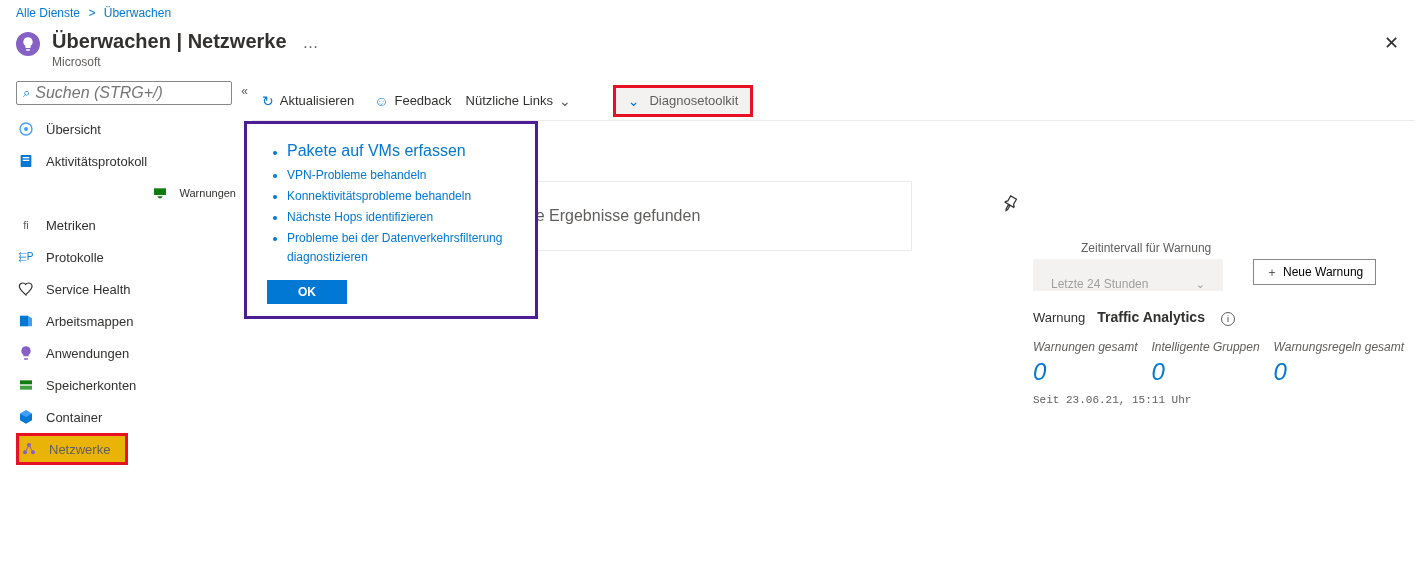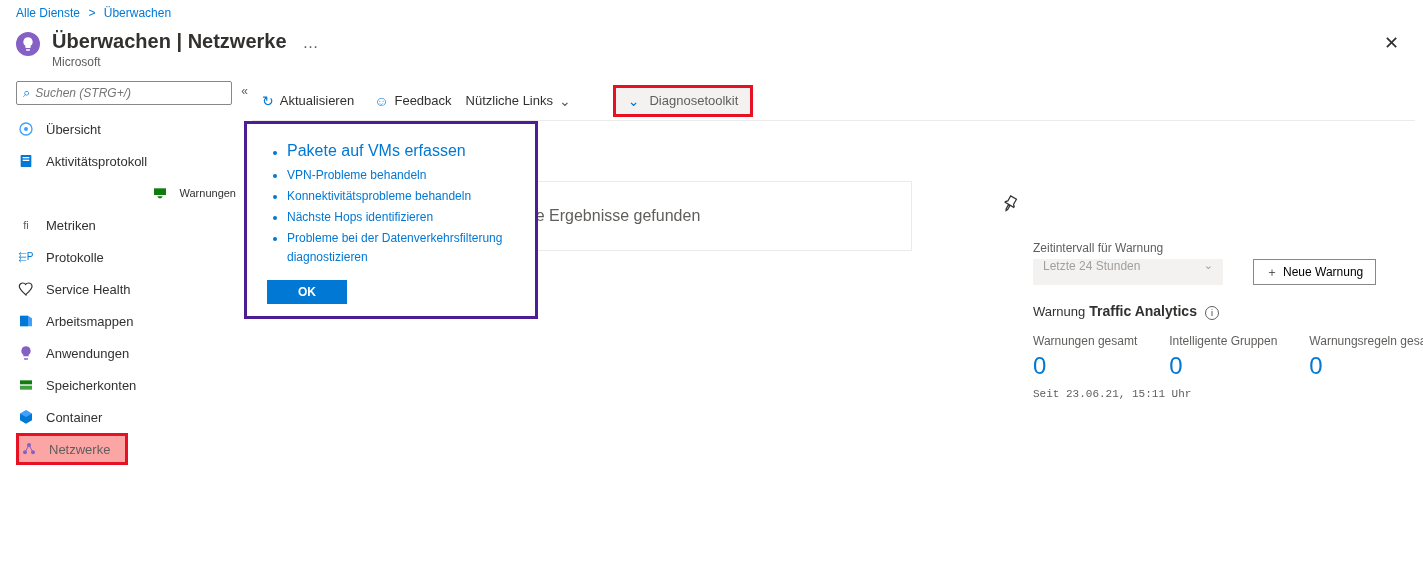--- a/index.html
+++ b/index.html
@@ -13,24 +13,24 @@
     .header-icon { width: 24px; height: 24px; border-radius: 50%; background: #8661c5; display: flex; align-items: center; justify-content: center; color: #fff; font-size: 14px; margin-right: 12px; margin-top: 2px; flex-shrink: 0; }
     .header-title { font-size: 20px; font-weight: 600; color: #323130; }
     .header-sub { font-size: 12px; color: #605e5c; margin-top: 2px; }
     .header-dots { margin-left: 16px; font-size: 16px; color: #605e5c; cursor: pointer; padding-top: 4px; }
     .header-close { position: absolute; right: 24px; top: 10px; font-size: 18px; color: #323130; cursor: pointer; font-weight: 300; }
 
     .layout { display: flex; height: calc(100% - 72px); }
     .sidebar { width: 244px; padding: 0 8px 0 16px; flex-shrink: 0; position: relative; }
     .search-wrap { border: 1px solid #8a8886; border-radius: 2px; height: 24px; display: flex; align-items: center; padding: 0 6px; margin-bottom: 8px; width: 216px; }
     .search-wrap .sicon { color: #0078d4; font-size: 13px; margin-right: 5px; }
-    .search-wrap input { border: none; outline: none; font-size: 12px; width: 100%; color: #605e5c; font-style: italic; }
+    .search-wrap input { border: none; outline: none; font-size: 16px; width: 100%; color: #605e5c; font-style: italic; }
     .collapse-chevron { position: absolute; right: -4px; top: 3px; color: #605e5c; font-size: 12px; cursor: pointer; }
     .nav-item { display: flex; align-items: center; height: 32px; cursor: pointer; font-size: 13px; color: #323130; padding-left: 2px; }
-    .nav-item.selected { background: #fca5a5; color: #605e5c; }
+    .nav-item.selected { background: #eab308; color: #605e5c; }
     .nav-item .nicon { width: 16px; height: 16px; margin-right: 12px; display: inline-flex; align-items: center; justify-content: center; font-size: 14px; }
     .nav-item.small-text { font-size: 11px; justify-content: flex-end; }
     .section-label { font-size: 13px; color: #323130; padding: 10px 0 4px 2px; }
     .nav-item.selected.hl { border: 3px solid #e81123; width: 112px; }
 
     .main { flex: 1; position: relative; padding: 0 8px; }
     .toolbar { display: flex; align-items: center; height: 40px; border-bottom: 1px solid #edebe9; gap: 8px; }
     .toolbar-btn { display: flex; align-items: center; height: 32px; padding: 0 10px; font-size: 13px; color: #323130; cursor: pointer; background: transparent; border: none; }
     .toolbar-btn .ticon { margin-right: 6px; color: #0078d4; font-size: 14px; }
     .toolbar-dt { display: flex; align-items: center; height: 32px; padding: 0 12px; font-size: 13px; background: #f3f2f1; color: #605e5c; border: 3px solid #e81123; cursor: pointer; margin-left: 24px; }
@@ -40,33 +40,33 @@
     .popup-title { color: #0078d4; font-size: 16px; font-weight: 400; margin-bottom: 2px; margin-left: 20px; }
     .popup ul { list-style: disc; margin-left: 6px; padding-left: 14px; }
     .popup ul li { font-size: 12px; color: #0078d4; margin: 2px 0; cursor: pointer; line-height: 1.6; }
     .popup-ok { margin-top: 10px; width: 80px; height: 24px; background: #0078d4; color: #fff; border: none; font-size: 12px; font-weight: 600; cursor: pointer; }
 
     .content-area { position: relative; margin-top: 60px; }
     .pin-icon { position: absolute; right: 396px; top: 12px; font-size: 20px; color: #323130; cursor: pointer; transform: rotate(30deg); }
     .results-box { margin: 40px 30px 0 40px; width: 620px; height: 70px; border: 1px solid #edebe9; display: flex; align-items: center; justify-content: center; font-size: 16px; color: #605e5c; }
 
     .right-panel { position: absolute; right: 12px; top: 60px; width: 370px; }
-    .rp-label { font-size: 12px; color: #605e5c; margin-bottom: 4px; }
+    .rp-label { font-size: 12px; color: #605e5c; margin-bottom: 4px; margin-left: 48px; }
     .rp-row1 { display: flex; gap: 30px; align-items: flex-start; margin-bottom: 18px; }
-    .dropdown { width: 190px; height: 26px; background: #f3f2f1; display: flex; align-items: flex-start; justify-content: space-between; padding: 0 10px; font-size: 12px; color: #a19f9d; cursor: pointer; }
+    .dropdown { width: 190px; height: 32px; background: #f3f2f1; display: flex; align-items: flex-end; justify-content: space-between; padding: 0 18px; font-size: 12px; color: #a19f9d; cursor: pointer; }
     .dropdown .chev { color: #a19f9d; font-size: 11px; }
     .new-alert-btn { height: 26px; padding: 0 12px; border: 1px solid #8a8886; background: #fff; font-size: 12px; display: flex; align-items: center; cursor: pointer; }
     .new-alert-btn .plus { margin-right: 5px; color: #323130; }
 
-    .rp-row2 { display: flex; align-items: baseline; gap: 4px; margin-bottom: 14px; }
+    .rp-row2 { display: flex; align-items: baseline; gap: 12px; margin-bottom: 14px; }
     .rp-warnung { font-size: 13px; }
     .rp-ta { font-size: 14px; font-weight: 600; }
     .rp-info { display: inline-flex; width: 14px; height: 14px; border: 1px solid #605e5c; border-radius: 50%; align-items: center; justify-content: center; font-size: 9px; margin-left: 4px; }
 
-    .rp-stats { display: flex; gap: 32px; }
+    .rp-stats { display: flex; gap: 14px; font-style: italic; }
     .rp-stat { }
     .rp-stat-label { font-size: 12px; color: #605e5c; margin-bottom: 4px; white-space: nowrap; }
     .rp-stat-val { font-size: 24px; color: #0078d4; font-weight: 300; }
     .rp-since { font-size: 11px; color: #605e5c; margin-top: 8px; font-family: Liberation Mono, monospace; }
 
     svg.plain { width: 16px; height: 16px; }
   </style>
 </head>
 <body>
 

